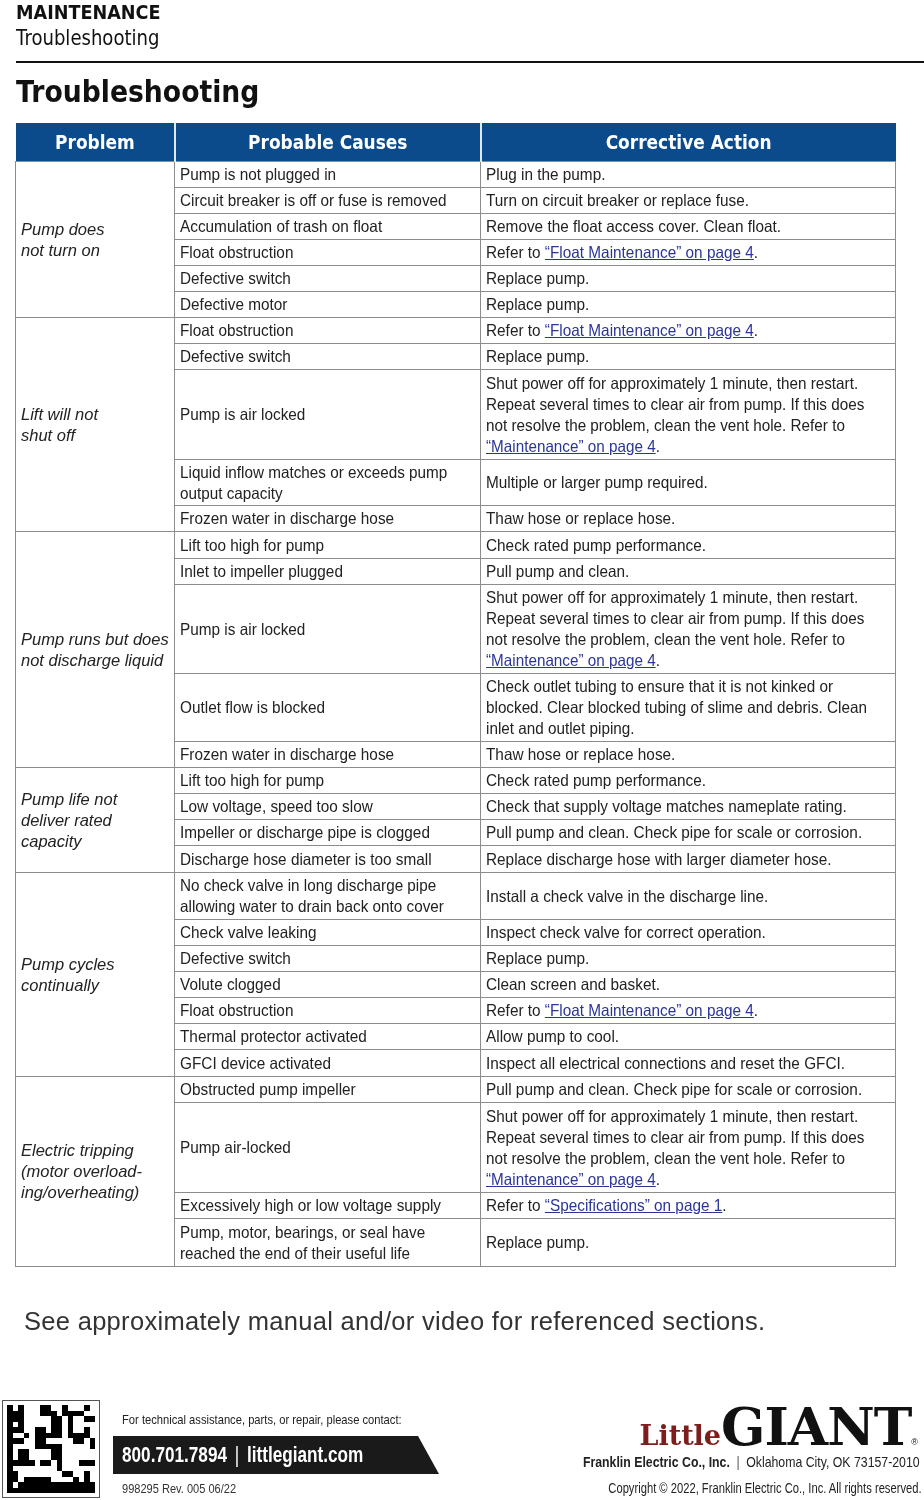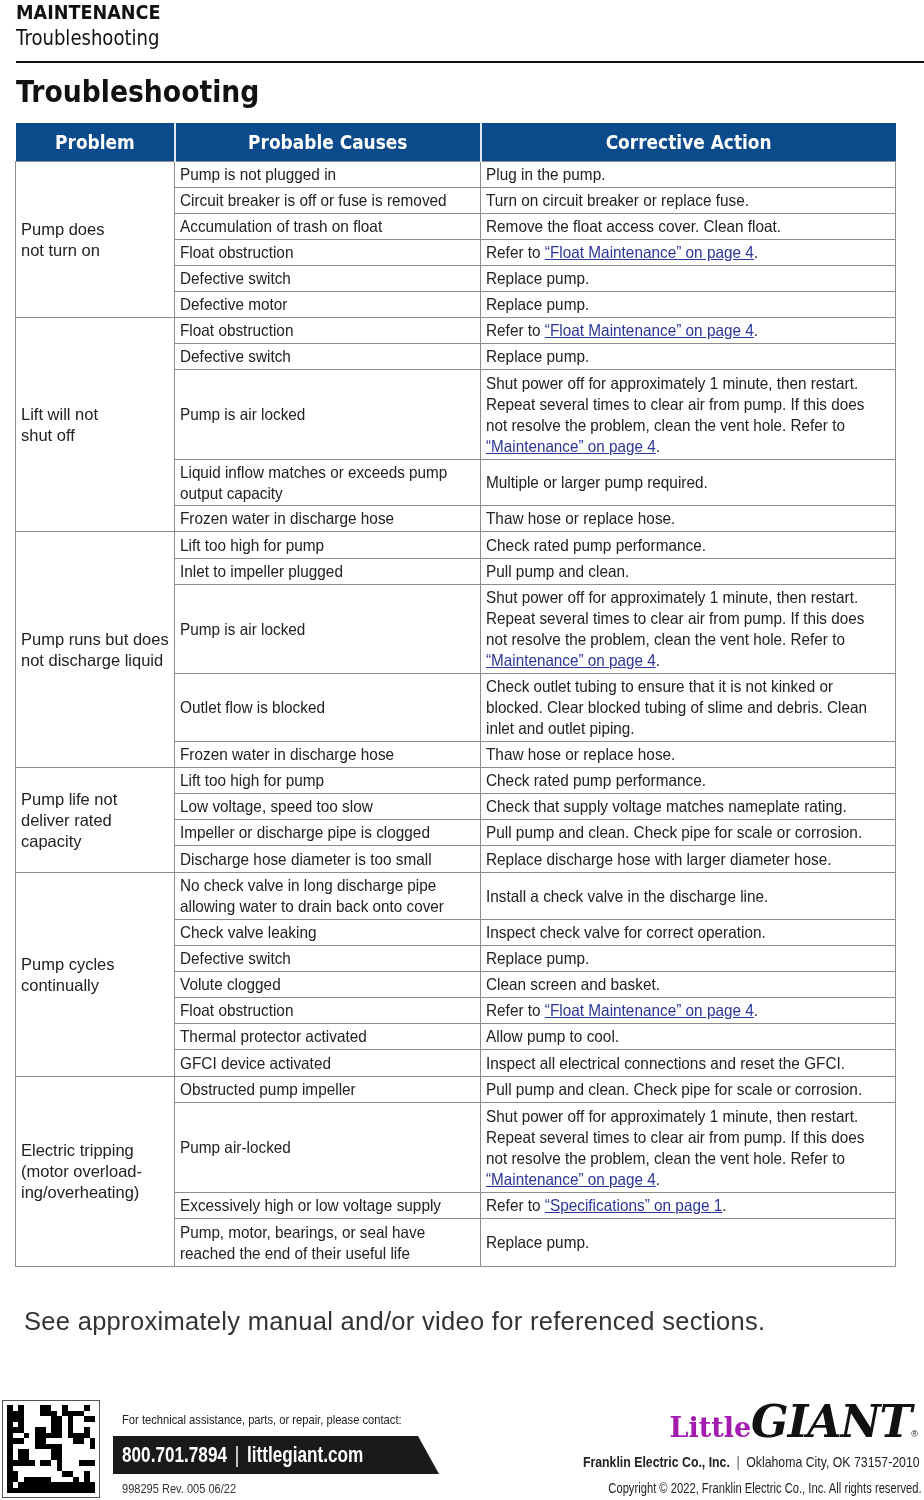--- a/index.html
+++ b/index.html
@@ -37,21 +37,21 @@
       background: #0b4a8b; color: #fff; height: 38px; padding: 0;
       font-family: "DejaVu Sans", sans-serif; font-weight: bold; font-size: 20px;
       border-left: 2px solid #dfe8f4; text-align: center;
     }
     table.ts th:first-child { border-left: none; }
     table.ts th span { display: inline-block; transform: scaleX(0.85); }
     table.ts td {
       border: 1px solid #8c8c8c; padding: 0 5px; vertical-align: middle;
       font-size: 16.5px; line-height: 21px; color: #222; overflow: hidden;
     }
-    table.ts td.prob { vertical-align: middle; padding-left: 5px; }
+    table.ts td.prob { vertical-align: middle; padding-left: 5px; font-style: italic; }
     table.ts td .txt { display: inline-block; transform: scaleX(0.93); transform-origin: left center; white-space: nowrap; }
     table.ts td .wrap { display: block; width: 108%; transform: scaleX(0.925); transform-origin: left center; white-space: normal; }
     table.ts td.prob .wrap { width: 100%; transform: none; font-size: 16.5px; }
     a.ref { color: #2b3596; text-decoration: underline; }
     .footnote {
       position: absolute; left: 24px; top: 1303px;
       font-family: "Liberation Sans", sans-serif; font-size: 25.5px; line-height: 36px; color: #333;
       letter-spacing: 0.3px;
     }
     .qr {
@@ -74,24 +74,24 @@
     }
     .contact-text .sep { font-weight: normal; padding: 0 10px; }
     .docnum {
       position: absolute; left: 122px; top: 1481px;
       font-size: 13px; line-height: 16px; color: #333; transform: scaleX(0.85); transform-origin: left top; white-space: nowrap;
     }
     .logo {
       position: absolute; right: 6px; top: 1396px; white-space: nowrap; text-align: right;
     }
     .logo .little {
-      font-family: "DejaVu Serif", serif; font-weight: bold; color: #a21caf; font-size: 27px; margin-left: 40px;
+      font-family: "DejaVu Serif", serif; font-weight: bold; color: #7f1d1d; font-size: 27px; margin-left: 40px;
     }
     .logo .giant {
-      font-family: "DejaVu Serif", serif; font-weight: bold; color: #111; font-size: 44px; letter-spacing: -1px; font-style: italic;
+      font-family: "DejaVu Serif", serif; font-weight: bold; color: #111; font-size: 52px; letter-spacing: -1px;
     }
     .logo .reg { font-size: 9px; color: #111; vertical-align: baseline; }
     .company {
       position: absolute; right: 4px; top: 1452px; font-size: 15px; line-height: 20px; color: #222;
       white-space: nowrap; transform: scaleX(0.82); transform-origin: right top;
     }
     .company .name { font-weight: bold; }
     .company .sep { padding: 0 8px; color: #555; }
     .copyright {
       position: absolute; right: 2px; top: 1479px; font-size: 14px; line-height: 18px; color: #222;

